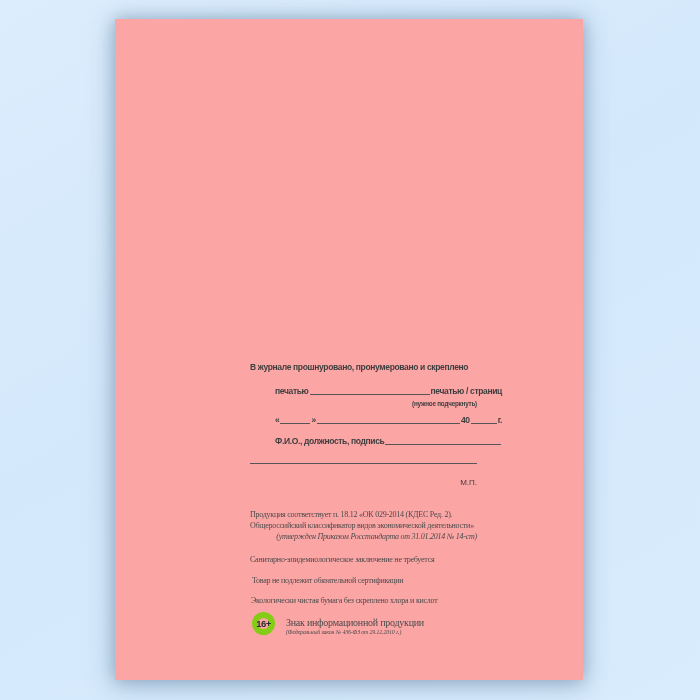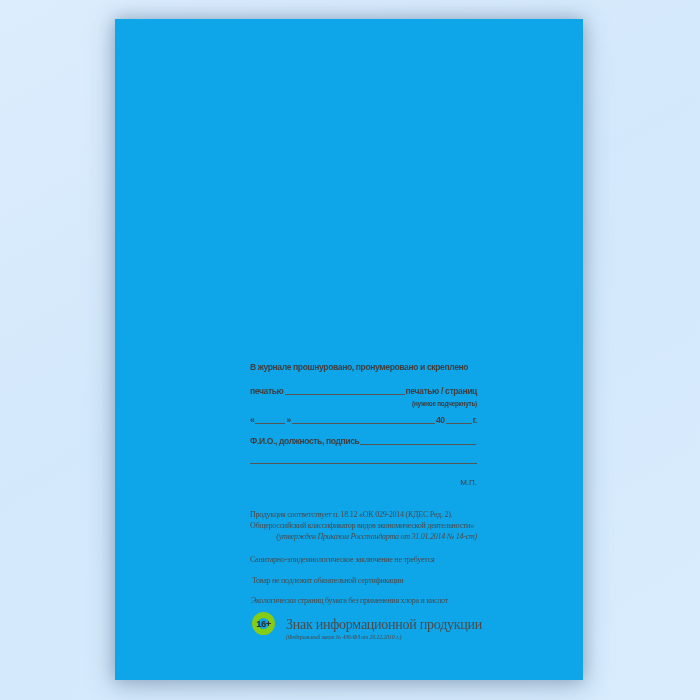--- a/index.html
+++ b/index.html
@@ -6,39 +6,39 @@
   html, body { width: 700px; height: 700px; overflow: hidden; }
   body {
     position: relative;
     background: linear-gradient(150deg, #dcedfd 0%, #d3e8fb 45%, #d8ecfd 100%);
     font-family: "Liberation Sans", sans-serif;
   }
   .sheet {
     position: absolute;
     left: 115px; top: 19px;
     width: 468px; height: 661px;
-    background: #0ea5e9;
+    background: #fca5a5;
     box-shadow: 0 0 16px rgba(125, 152, 180, 0.75), 0 6px 26px rgba(125, 152, 180, 0.45);
   }
   .content {
     position: absolute;
     left: 135px; top: 0;
     width: 227px; height: 100%;
   }
   .abs { position: absolute; left: 0; width: 100%; }
 
   
   .bind {
     color: #3e3e3e;
     font-weight: bold;
     font-size: 8.5px;
     letter-spacing: -0.35px;
     white-space: nowrap;
   }
-  .row { display: flex; align-items: flex-end; }
+  .row { display: flex; align-items: flex-end; margin-left: 25px; }
   .blank {
     flex: 1 1 auto;
     border-bottom: 1px solid #555555;
     margin: 0 1px 1px 1px;
     height: 8px;
   }
   .blank.fixed-30 { flex: 0 0 30px; }
   .blank.fixed-26 { flex: 0 0 26px; }
   .note {
     font-size: 6.3px;
@@ -68,21 +68,21 @@
     border: 6px solid #84cc16;
     border-radius: 50%;
     display: flex; align-items: center; justify-content: center;
     font-family: "Liberation Sans", sans-serif;
     font-weight: bold;
     font-size: 9.5px;
     letter-spacing: -0.5px;
     color: #2c2c2c;
   }
   .badge-text { margin-left: 11px; padding-top: 5px; }
-  .badge-caption { font-size: 14px; }
+  .badge-caption { font-size: 10px; }
   .badge-law { font-size: 5.8px; font-style: italic; letter-spacing: -0.1px; margin-top: 1px; }
 </style>
 </head>
 <body>
 
 <div class="sheet">
   <div class="content">
 
     <div class="abs bind" style="top:343px;">В журнале прошнуровано, пронумеровано и скреплено</div>
 
@@ -116,21 +116,21 @@
     <div class="abs serif okved" style="top:491px;">
       <div>Продукция соответствует п. 18.12 «ОК 029-2014 (КДЕС Ред. 2).</div>
       <div>Общероссийский классификатор видов экономической деятельности»</div>
       <div class="ital">(утвержден Приказом Росстандарта от 31.01.2014 № 14-ст)</div>
     </div>
 
     <div class="abs serif" style="top:536px;">Санитарно-эпидемиологическое заключение не требуется</div>
 
     <div class="abs serif" style="top:557px; padding-left:2px;">Товар не подлежит обязательной сертификации</div>
 
-    <div class="abs serif" style="top:577px; padding-left:1px;">Экологически страниц бумага без применения хлора и кислот</div>
+    <div class="abs serif" style="top:577px; padding-left:1px;">Экологически чистая бумага без скреплено хлора и кислот</div>
 
     <div class="abs badge-row" style="top:593px;">
       <div class="badge">16+</div>
       <div class="badge-text serif">
         <div class="badge-caption">Знак информационной продукции</div>
         <div class="badge-law">(Федеральный закон № 436-ФЗ от 29.12.2010 г.)</div>
       </div>
     </div>
 
   </div>

